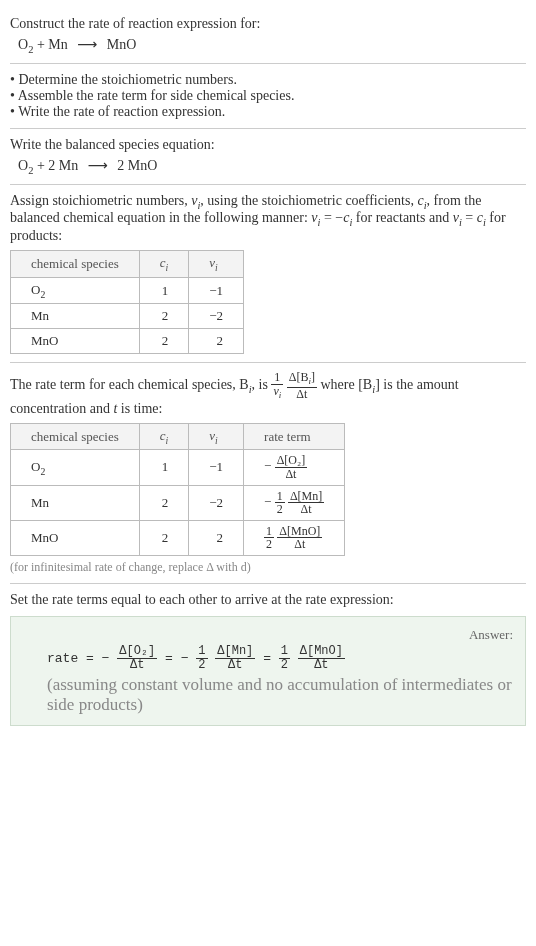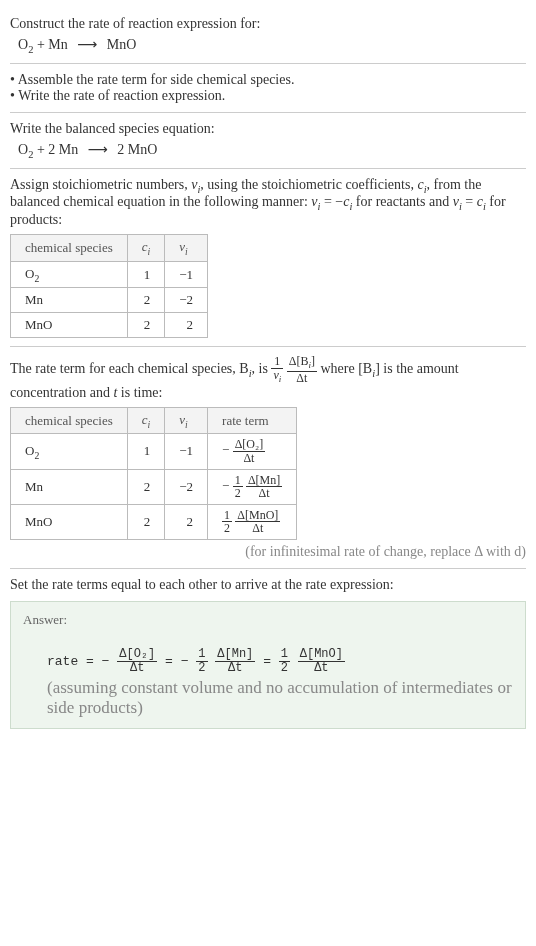--- a/index.html
+++ b/index.html
@@ -26,21 +26,21 @@
     display: inline-block;
     padding: 0 6px;
   }
   table.data {
     border-collapse: collapse;
     margin-top: 6px;
     font-size: 13px;
   }
   table.data th, table.data td {
     border: 1px solid #bbb;
-    padding: 4px 14px;
+    padding: 4px 20px;
     text-align: left;
   }
   table.data th {
     background: #f3f3f3;
     font-weight: normal;
     color: #555;
   }
   table.data td.num {
     text-align: right;
   }
@@ -54,35 +54,35 @@
   .frac .num {
     display: block;
     border-bottom: 1px solid #333;
     padding: 0 2px;
   }
   .frac .den {
     display: block;
     padding: 0 2px;
   }
   .caption {
-    font-size: 14px;
+    font-size: 12px;
     color: #888;
     margin-top: 4px;
-    text-align: right;
   }
   .answer-box {
     background: #eef5ee;
     border: 1px solid #cddccd;
     padding: 10px 12px;
     margin-top: 8px;
     font-size: 13px;
   }
   .answer-box .title {
     color: #666;
-    margin-bottom: 20px;
+    margin-bottom: 2px;
+    text-align: right;
   }
   .answer-box .rate {
     padding-left: 24px;
     font-family: Liberation Mono, monospace;
   }
   .answer-box .assume {
     font-size: 17px;
     color: #888;
     padding-left: 24px;
     margin-top: 4px;
@@ -102,20 +102,21 @@
 <body>
 
 <div class="section">
   <div>Construct the rate of reaction expression for:</div>
   <div class="eq mathline">
     <span><span>O</span><sub>2</sub></span><span> + Mn </span><span class="arrow">⟶</span><span> MnO</span>
   </div>
 </div>
 
 <div class="section">
+  <div>• Determine the stoichiometric numbers.</div>
   <div>• Assemble the rate term for side chemical species.</div>
   <div>• Write the rate of reaction expression.</div>
 </div>
 
 <div class="section">
   <div>Write the balanced species equation:</div>
   <div class="eq mathline">
     <span><span>O</span><sub>2</sub></span><span> + 2 Mn </span><span class="arrow">⟶</span><span> 2 MnO</span>
   </div>
 </div>

